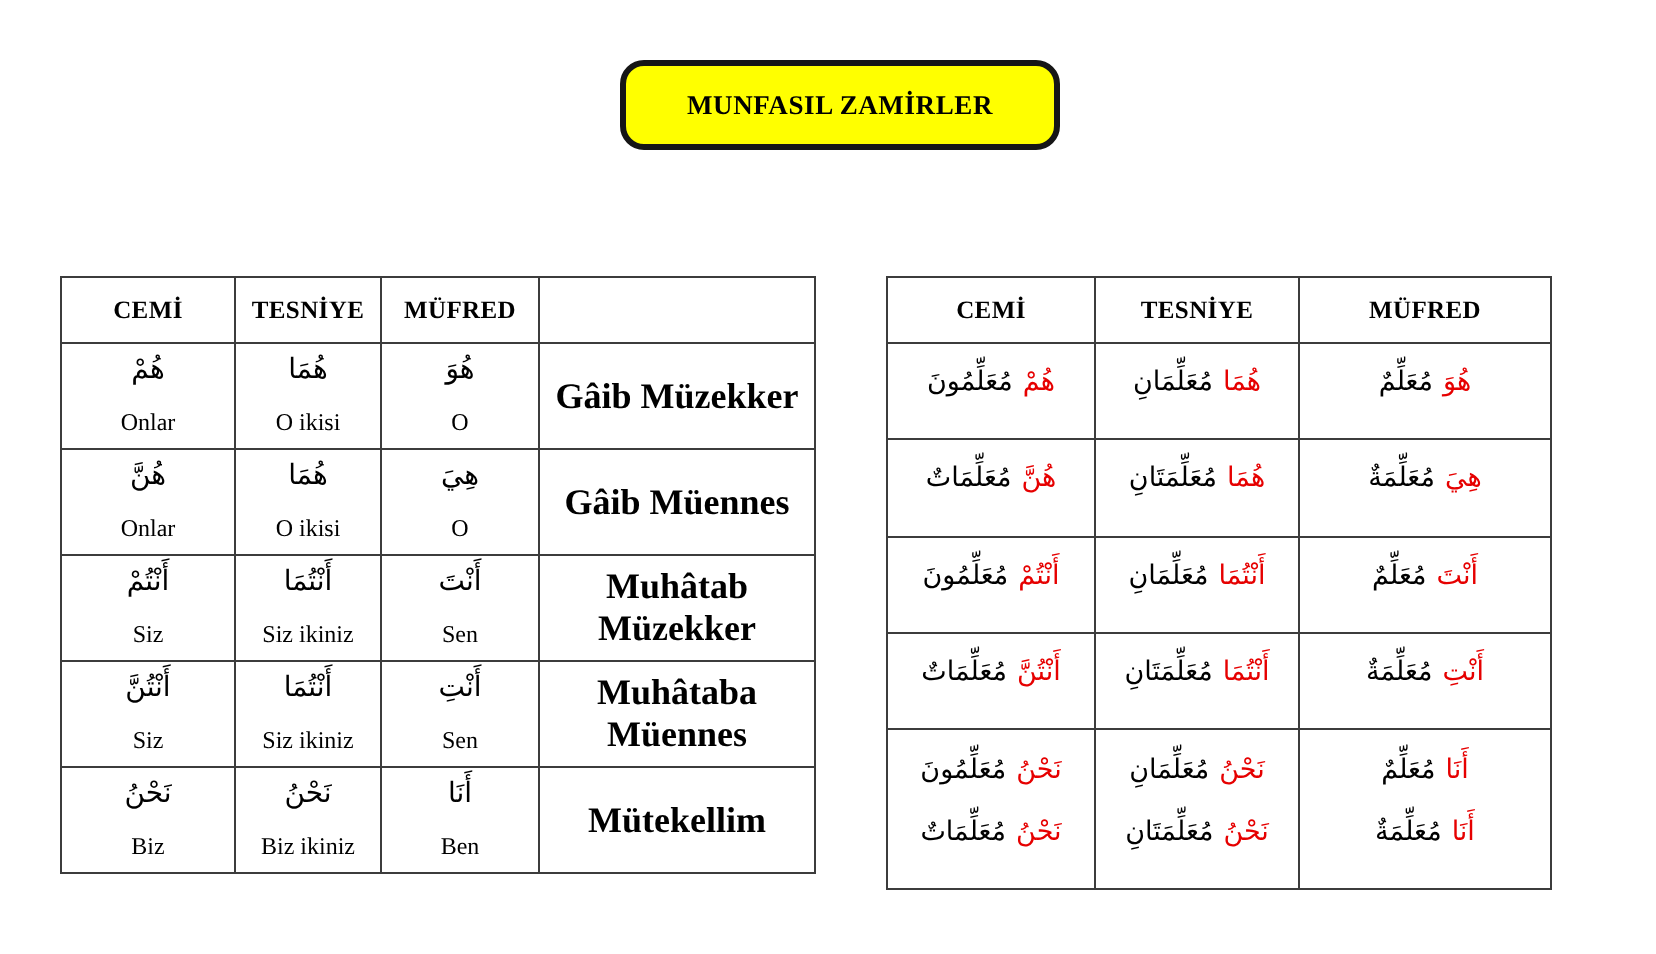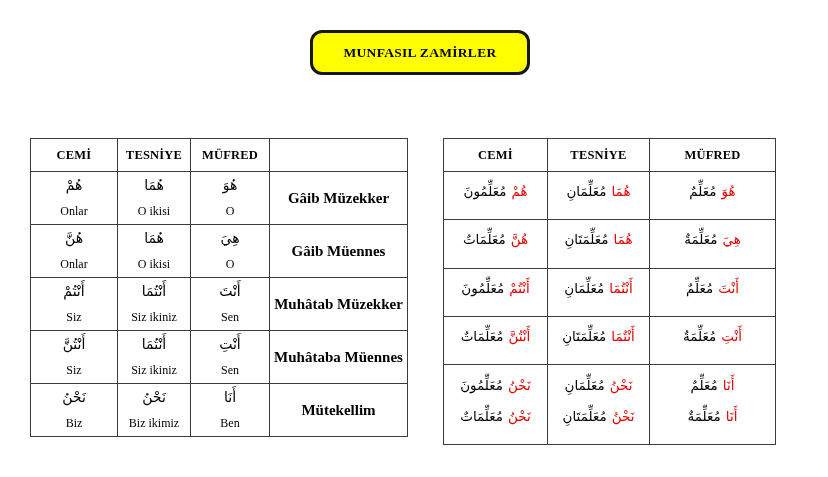--- a/index.html
+++ b/index.html
@@ -34,21 +34,21 @@
     align-items:center;justify-content:space-between;
     padding:3px 2px 6px 2px;box-sizing:border-box;
   }
   .ar{
     font-family:"DejaVu Sans", sans-serif;
     font-size:14px;line-height:20px;direction:rtl;
     white-space:nowrap;
   }
   .tr-word{font-size:12px;line-height:13px;text-align:center;}
   .person-label{
-    text-align:center;font-weight:bold;font-size:15px;
+    text-align:center;font-weight:bold;font-size:18px;
   }
   .phrase-cell{text-align:center;}
   .phrase{
     display:inline-flex;direction:rtl;gap:5px;align-items:baseline;
     font-family:"DejaVu Sans", sans-serif;font-size:13.5px;
     white-space:nowrap;
   }
   .phrase .pron{color:#e60000;}
   .rtable td{vertical-align:middle;}
   .rtable .single{padding-bottom:10px;}
@@ -172,21 +172,21 @@
     <tr>
       <td>
             <div class="cell-inner">
         <span class="ar">نَحْنُ</span>
         <span class="tr-word">Biz</span>
       </div>
           </td>
       <td>
             <div class="cell-inner">
         <span class="ar">نَحْنُ</span>
-        <span class="tr-word">Biz ikimiz</span>
+        <span class="tr-word">Biz ikiniz</span>
       </div>
           </td>
       <td>
             <div class="cell-inner">
         <span class="ar">أَنَا</span>
         <span class="tr-word">Ben</span>
       </div>
           </td>
       <td class="person-label">Mütekellim</td>
     </tr>

